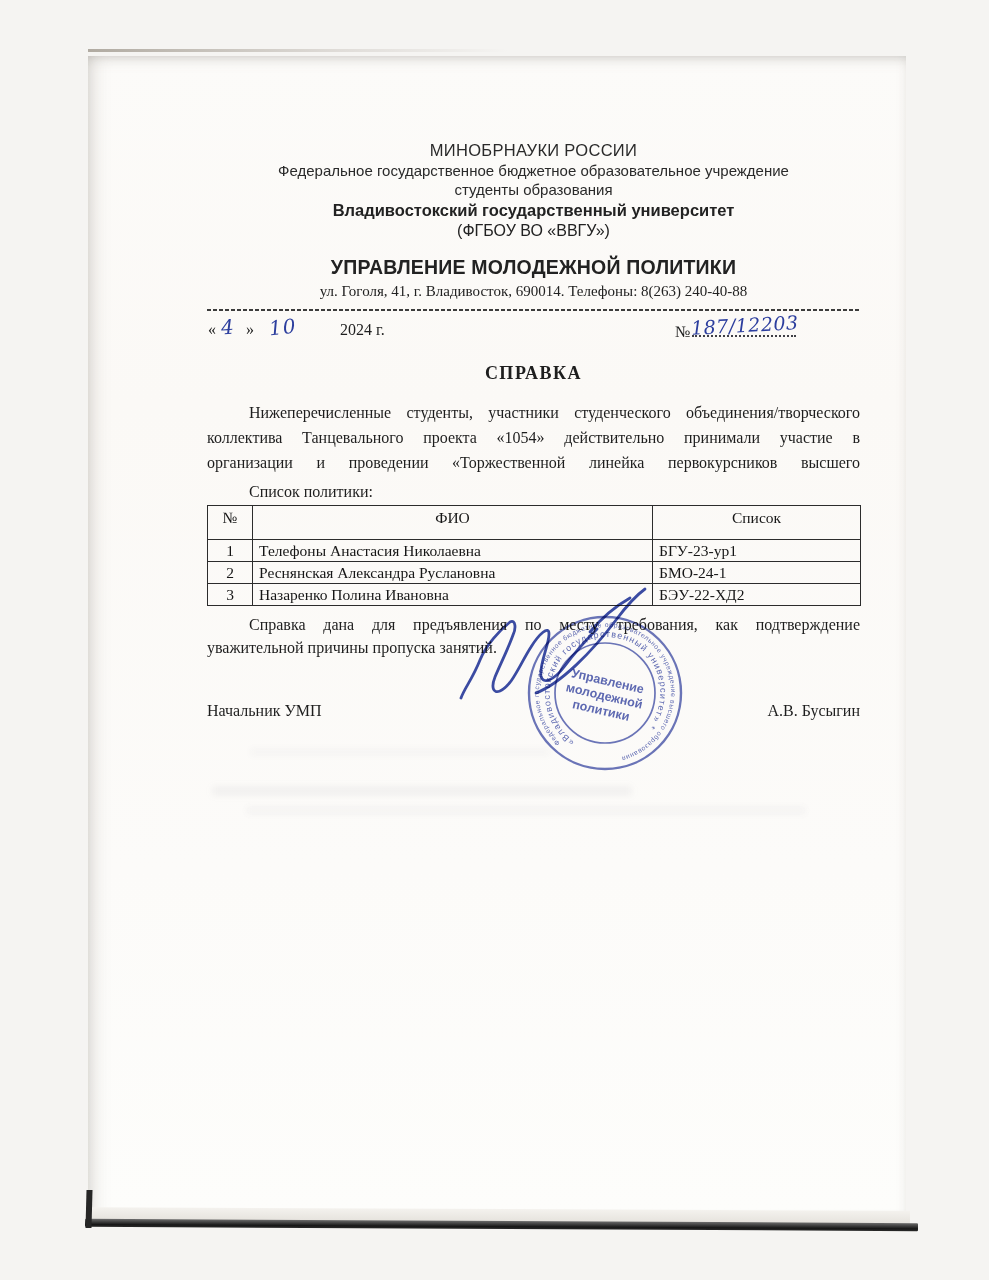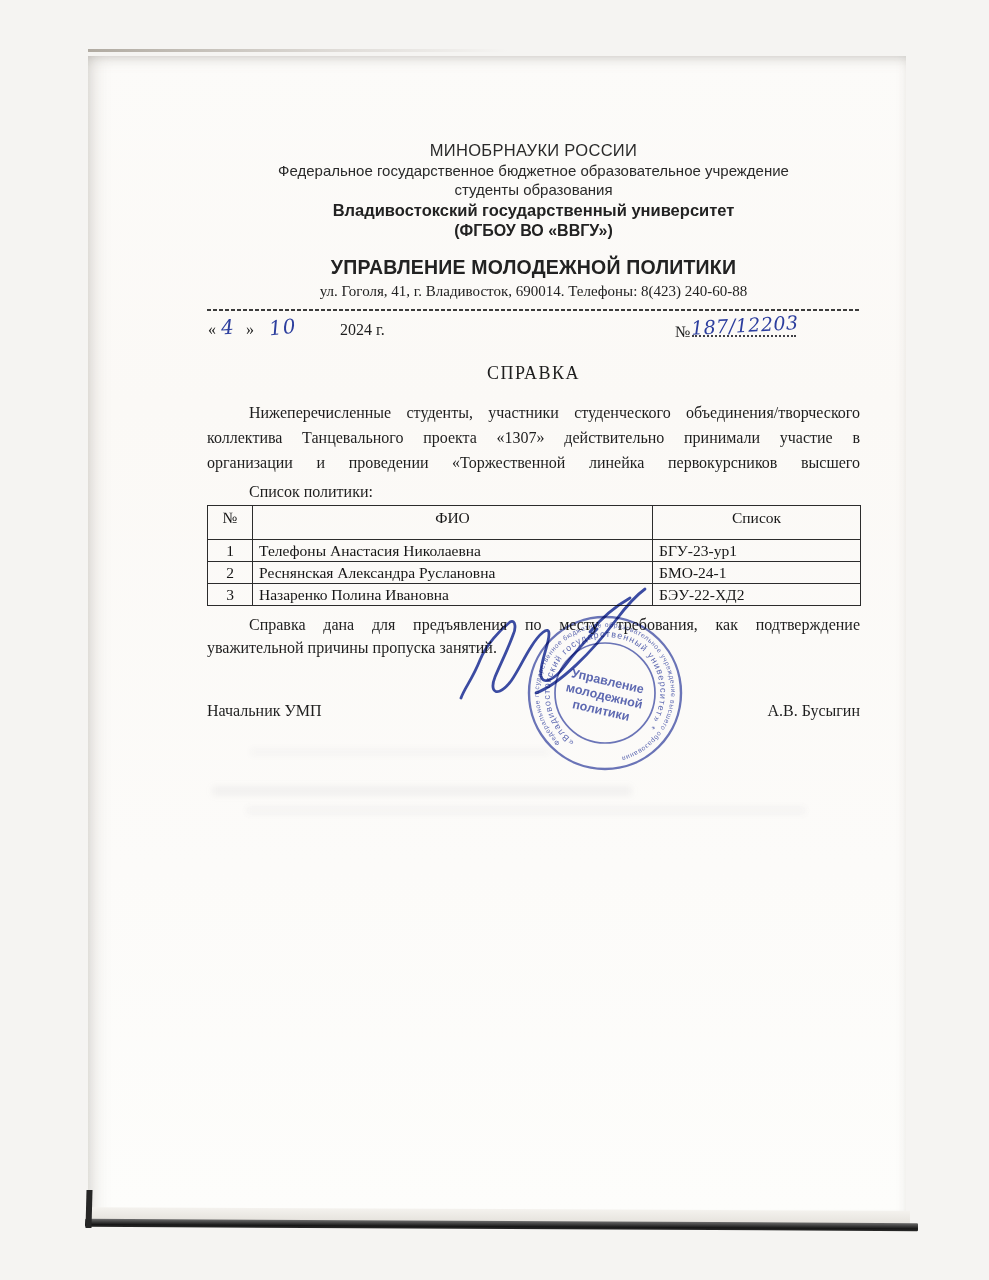--- a/index.html
+++ b/index.html
@@ -29,39 +29,39 @@
   .bleed.b1{left:212px;top:786px;width:420px;height:10px;}
   .bleed.b2{left:246px;top:806px;width:560px;height:9px;opacity:.7;}
   .bleed.b3{left:250px;top:748px;width:300px;height:8px;opacity:.6;}
   
   .content{position:absolute;left:119px;right:46px;top:0;width:653px;}
   .hdr{text-align:center;font-family:"Liberation Sans",sans-serif;}
   .hdr .l1{padding-top:84px;font-size:16.5px;line-height:21px;letter-spacing:.3px;color:#2a2a2a;}
   .hdr .l2{font-size:15px;line-height:20px;color:#2a2a2a;}
   .hdr .l3{font-size:15px;line-height:18px;color:#2a2a2a;}
   .hdr .l4{font-size:16.5px;line-height:22px;font-weight:bold;color:#222;}
-  .hdr .l5{font-size:16px;line-height:19px;font-weight:bold;color:#222;}
+  .hdr .l5{font-size:16px;line-height:19px;font-weight:normal;color:#222;}
   .hdr .dept{margin-top:15px;font-size:19.5px;line-height:24px;font-weight:bold;letter-spacing:.2px;color:#222;}
   .hdr .addr{font-family:"Liberation Serif",serif;font-size:15px;line-height:21px;margin-top:2px;color:#222;}
   .dashes{margin-top:7px;height:2px;
     background:repeating-linear-gradient(90deg,#3c3c3c 0 4px,transparent 4px 6px);}
   
   .refrow{position:relative;height:36px;margin-top:2px;font-size:16px;}
   .refrow .q1{position:absolute;left:1px;top:8px;}
   .refrow .q2{position:absolute;left:39px;top:8px;}
   .refrow .year{position:absolute;left:133px;top:8px;}
   .hand{font-family:"DejaVu Serif",serif;font-style:italic;color:#2c3e9e;}
   .refrow .day{position:absolute;left:14px;top:2px;font-size:20px;transform:rotate(-4deg);}
   .refrow .month{position:absolute;left:62px;top:2px;font-size:20px;transform:rotate(-6deg);letter-spacing:1px;}
   .numgroup{position:absolute;left:468px;top:8px;}
   .numgroup .no{font-size:16px;}
   .dotlead{display:inline-block;width:104px;height:14px;border-bottom:2px dotted #3f3f46;margin-left:2px;}
   .numval{position:absolute;left:16px;top:-7px;font-size:19px;letter-spacing:.5px;transform:rotate(-3deg);white-space:nowrap;}
   
-  .title{margin-top:13px;text-align:center;font-weight:normal;font-size:18px;letter-spacing:1.5px;line-height:22px;}
+  .title{margin-top:13px;text-align:center;font-weight:bold;font-size:18px;letter-spacing:1.5px;line-height:22px;}
   .para1{margin-top:16px;font-size:16px;line-height:25px;}
   .jline{text-align:justify;text-align-last:justify;}
   .lline{text-align:left;}
   .indent{text-indent:42px;}
   .listlabel{margin-top:6px;font-size:16px;line-height:21px;padding-left:42px;}
   table.students{margin-top:3px;border-collapse:collapse;width:653px;table-layout:fixed;
     font-size:15.5px;color:#161616;}
   table.students th,table.students td{border:1.6px solid #2c2c2c;padding:0 6px;}
   table.students th{font-weight:normal;height:30px;vertical-align:top;padding-top:3px;text-align:center;}
   table.students td{height:21px;vertical-align:middle;}
@@ -82,42 +82,42 @@
   <div class="paper">
     <div class="content">
 
       <div class="hdr">
         <div class="l1">МИНОБРНАУКИ РОССИИ</div>
         <div class="l2">Федеральное государственное бюджетное образовательное учреждение</div>
         <div class="l3">студенты образования</div>
         <div class="l4">Владивостокский государственный университет</div>
         <div class="l5">(ФГБОУ ВО «ВВГУ»)</div>
         <div class="dept">УПРАВЛЕНИЕ МОЛОДЕЖНОЙ ПОЛИТИКИ</div>
-        <div class="addr">ул. Гоголя, 41, г. Владивосток, 690014. Телефоны: 8(423) 240-60-88</div>
+        <div class="addr">ул. Гоголя, 41, г. Владивосток, 690014. Телефоны: 8(263) 240-40-88</div>
       </div>
 
       <div class="dashes"></div>
 
       <div class="refrow">
         <span class="q1">«</span>
         <span class="hand day">4</span>
         <span class="q2">»</span>
         <span class="hand month">10</span>
         <span class="year">2024 г.</span>
         <span class="numgroup">
           <span class="no">№</span><span class="dotlead"></span>
           <span class="hand numval">187/12203</span>
         </span>
       </div>
 
       <div class="title">СПРАВКА</div>
 
       <div class="para1">
         <div class="jline indent">Нижеперечисленные студенты, участники студенческого объединения/творческого</div>
-        <div class="jline">коллектива Танцевального проекта «1307» действительно принимали участие в</div>
+        <div class="jline">коллектива Танцевального проекта «1054» действительно принимали участие в</div>
         <div class="jline">организации и проведении «Торжественной линейка первокурсников высшего</div>
       </div>
 
       <div class="listlabel">Список политики:</div>
 
       <table class="students">
         <colgroup>
             <col class="c-num">
             <col class="c-fio">
             <col class="c-grp">

